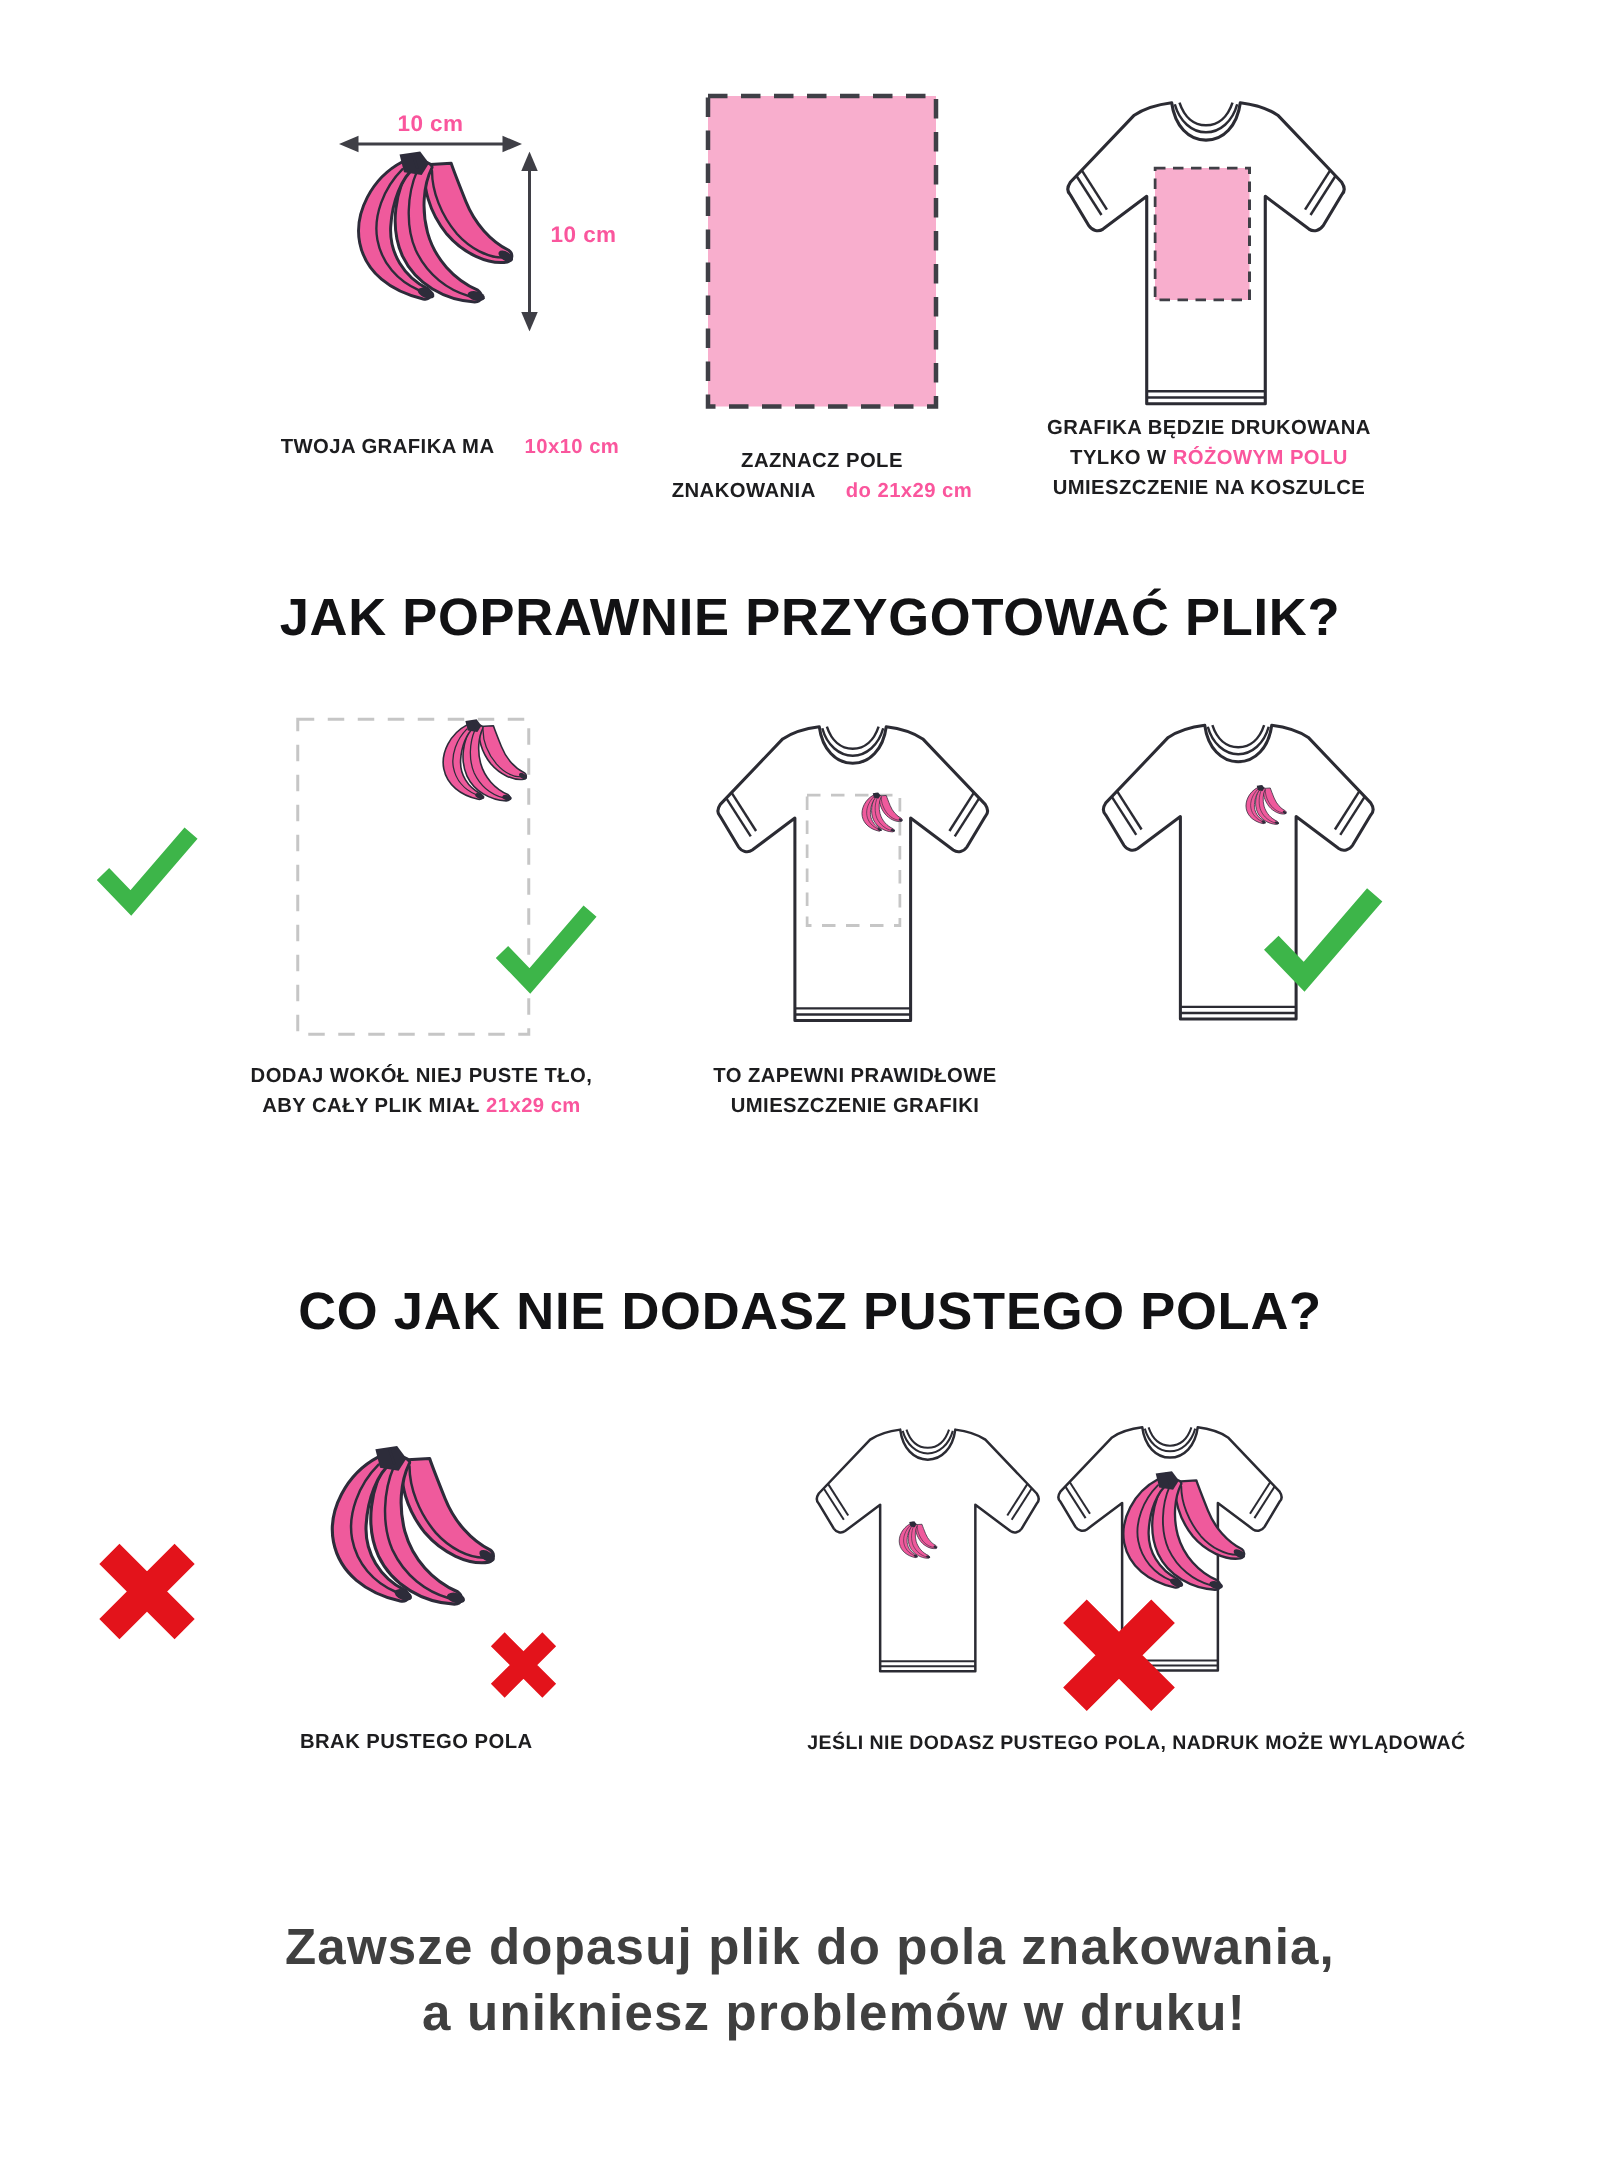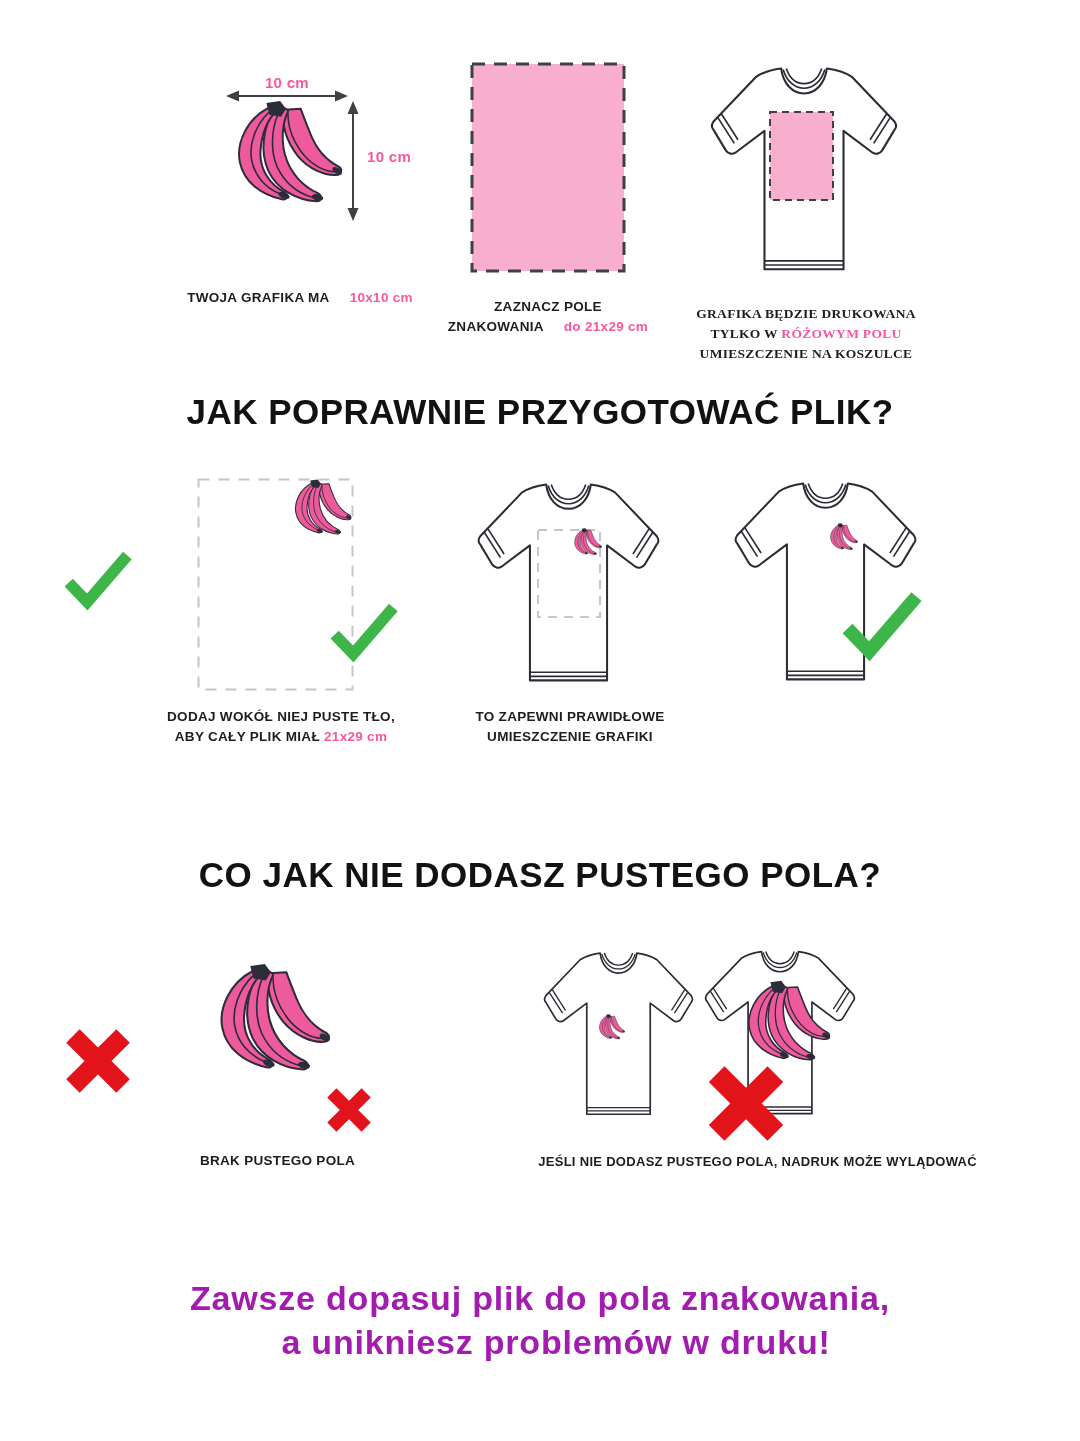--- a/index.html
+++ b/index.html
@@ -7,21 +7,21 @@
         font-family:"Liberation Sans", sans-serif;}
   .abs{position:absolute;}
   .cap{font-weight:700;font-size:13.5px;letter-spacing:.3px;color:var(--text);
        text-align:center;line-height:20px;}
   .cap-sm{font-size:13px;line-height:18px;text-align:right;}
   .accent{color:var(--accent-pink);}
   .gap{margin-left:20px;}
   .heading{width:1080px;text-align:center;font-weight:800;font-size:35px;
            letter-spacing:.5px;color:#121214;}
   .footerline{width:1080px;text-align:center;font-weight:800;font-size:34px;
-              letter-spacing:.8px;color:#a21caf;line-height:44px;}
+              letter-spacing:.8px;color:#404040;line-height:44px;}
   .dimlabel{font-weight:700;font-size:15px;color:var(--accent-pink);letter-spacing:.3px;}
   .pre{white-space:pre-wrap;}
   
   .bnn-body{fill:var(--banana-pink);stroke:var(--ink);stroke-width:2;stroke-linejoin:round;}
   .bnn-line{fill:none;stroke:var(--ink);stroke-width:1.6;stroke-linecap:round;}
   .bnn-dark{fill:var(--ink);}
   .tee-body{fill:#ffffff;stroke:var(--outline);stroke-width:2;stroke-linejoin:round;}
   .tee-line{fill:none;stroke:var(--outline);stroke-width:1.6;}
   .chk{fill:none;stroke:var(--green);stroke-width:16;stroke-linecap:butt;stroke-linejoin:miter;}
   .crs{fill:none;stroke:var(--red);stroke-width:25;stroke-linecap:butt;}
@@ -99,21 +99,21 @@
       <span>ZNAKOWANIA</span><span class="accent gap">do 21x29 cm</span>
     </div>
   </div>
 
   <svg class="abs" style="left:700px;top:56px" width="208" height="234" viewBox="0 0 200 225">
       <use href="#sym-tshirt"></use>
     </svg>
   <svg class="abs" style="left:769px;top:111px" width="65" height="90" viewBox="0 0 65 90">
     <rect class="dr-fill-sm" x="1" y="1" width="63" height="88"></rect>
   </svg>
-  <div class="abs cap" style="left:676px;top:304px;width:260px;font-family:Liberation Serif, serif;">
+  <div class="abs cap" style="left:676px;top:275px;width:260px;">
     <div>GRAFIKA BĘDZIE DRUKOWANA</div>
     <div>
       <span>TYLKO W</span> <span class="accent">RÓŻOWYM POLU</span>
     </div>
     <div>UMIESZCZENIE NA KOSZULCE</div>
   </div>
 
   <div class="abs heading" style="left:0;top:392px;">JAK POPRAWNIE PRZYGOTOWAĆ PLIK?</div>
 
   <svg class="abs" style="left:62px;top:549px" width="72" height="63" viewBox="0 0 100 88">

